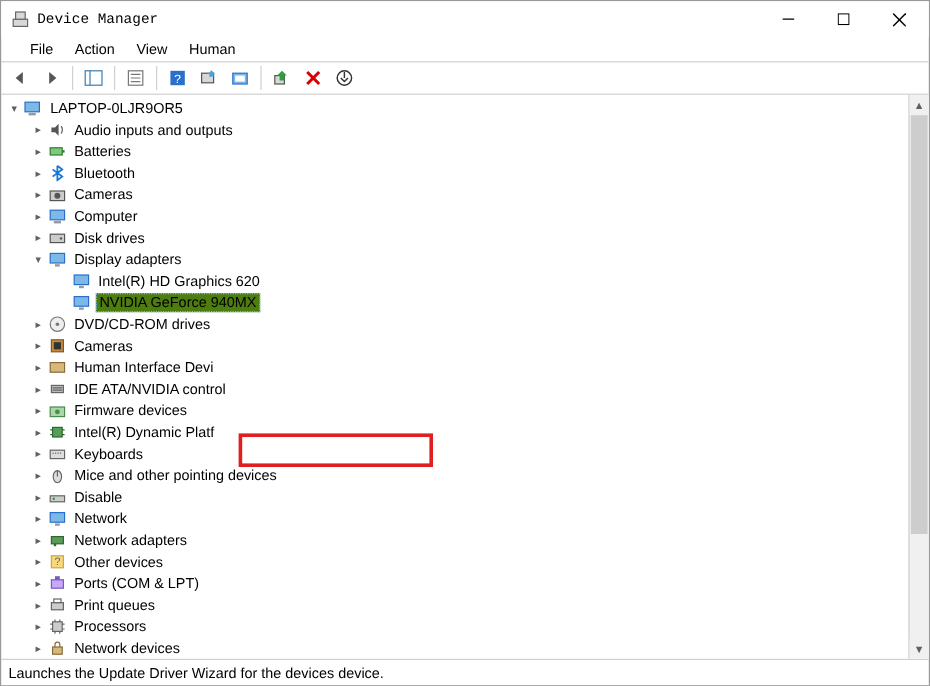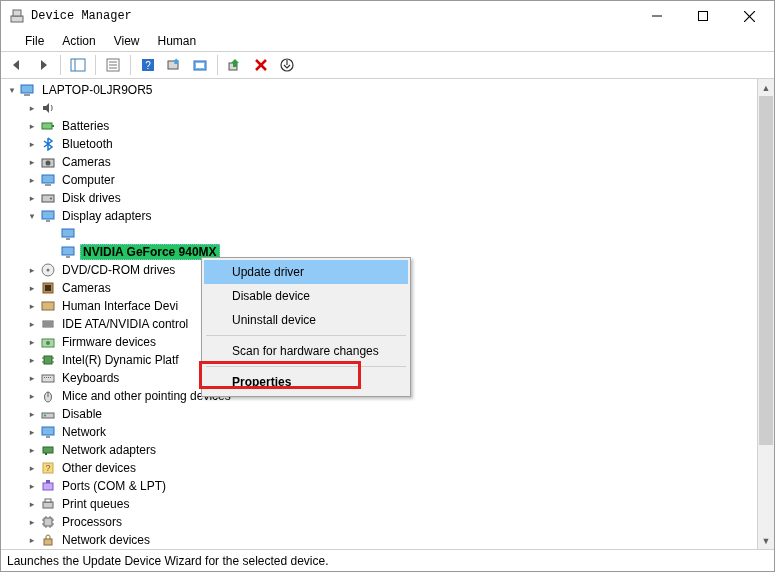--- a/index.html
+++ b/index.html
@@ -48,21 +48,21 @@
   .scrollbar .sb-track { flex:1; position:relative; }
   .scrollbar .sb-thumb { position:absolute; left:1px; right:1px; top:0; height:80%; background:#cdcdcd; }
   .tree ul { list-style:none; margin:0; padding:0; }
   .tree > ul { padding-left:4px; }
   .tree ul ul { padding-left:20px; }
   .tree ul ul ul { padding-left:20px; }
   .node { display:flex; align-items:center; height:18px; white-space:nowrap; padding-right:6px;}
   .arrow { width:14px; height:14px; display:flex; align-items:center; justify-content:center; font-size:9px; color:#606060; font-family:Arial,sans-serif; margin-right:1px;}
   .arrow.none { visibility:hidden; }
   .dev-icon { width:16px; height:16px; margin-right:4px; display:flex; align-items:center; justify-content:center; flex-shrink:0;}
-  .node.selected .label { background:#22c55e; border:1px dotted #7bbef0; padding:0 2px;font-weight:bold; }
+  .node.selected .label { background:#4d7c0f; border:1px dotted #7bbef0; padding:0 2px; }
   .label { padding:0 2px; }
   .context-menu {
     position:absolute; left:200px; top:178px; width:210px;
     background:#f0f0f0; border:1px solid #a0a0a0; box-shadow:2px 2px 3px rgba(0,0,0,0.25);
     padding:2px;
   }
   .context-menu .cm-item { height:24px; display:flex; align-items:center; padding:0 26px 0 28px; position:relative;}
   .context-menu .cm-item.hover { background:#91c9f7; }
   .context-menu .cm-sep { height:1px; background:#d0d0d0; margin:3px 2px; }
   .context-menu .cm-item.properties { font-weight:bold; }
@@ -199,20 +199,21 @@
           <ul>
             <li>
                 <div class="node">
                   <span class="arrow">▸</span>
                   <span class="dev-icon">
                     <svg width="14" height="14">
                       <path d="M2 5h3l3-3v10l-3-3H2z" fill="#555"></path>
                       <path d="M10 4c1.5 1 1.5 5 0 6" fill="none" stroke="#555"></path>
                     </svg>
                   </span>
+                  <span class="label">Audio inputs and outputs</span>
                 </div>
               </li>
             <li>
                 <div class="node">
                   <span class="arrow">▸</span>
                   <span class="dev-icon">
                     <svg width="14" height="14">
                       <rect x="1" y="4" width="10" height="6" fill="#7fc97f" stroke="#2e7d2e"></rect>
                       <rect x="11" y="6" width="2" height="2" fill="#2e7d2e"></rect>
                     </svg>
@@ -281,20 +282,21 @@
               <ul>
                 <li>
                     <div class="node">
                       <span class="arrow none">▸</span>
                       <span class="dev-icon">
                         <svg width="14" height="14">
                           <rect x="1" y="2" width="12" height="8" fill="#7db9e8" stroke="#2a6fc9"></rect>
                           <rect x="5" y="11" width="4" height="2" fill="#999"></rect>
                         </svg>
                       </span>
+                      <span class="label">Intel(R) HD Graphics 620</span>
                     </div>
                   </li>
                 <li>
                     <div class="node selected">
                       <span class="arrow none">▸</span>
                       <span class="dev-icon">
                         <svg width="14" height="14">
                           <rect x="1" y="2" width="12" height="8" fill="#7db9e8" stroke="#2a6fc9"></rect>
                           <rect x="5" y="11" width="4" height="2" fill="#999"></rect>
                         </svg>
@@ -507,36 +509,27 @@
                     </svg>
                   </span>
                   <span class="label">Network devices</span>
                 </div>
               </li>
           </ul>
         </li>
       </ul>
     </div>
 
-    <div class="context-menu">
-      <div class="cm-item hover">Update driver</div>
-      <div class="cm-item">Disable device</div>
-      <div class="cm-item">Uninstall device</div>
-      <div class="cm-sep"></div>
-      <div class="cm-item">Scan for hardware changes</div>
-      <div class="cm-sep"></div>
-      <div class="cm-item properties">Properties</div>
-    </div>
     <div class="red-callout" style="left:198px; top:282px; width:162px; height:28px;"></div>
   </div>
 
   <div class="scrollbar">
     <div class="sb-btn">▲</div>
     <div class="sb-track">
       <div class="sb-thumb"></div>
     </div>
     <div class="sb-btn">▼</div>
   </div>
 </div>
 
 <div class="statusbar">
-  <span>Launches the Update Device Wizard for the selected device.</span>
+  <span>Launches the Update Driver Wizard for the devices device.</span>
 </div>
 
 </body></html>

